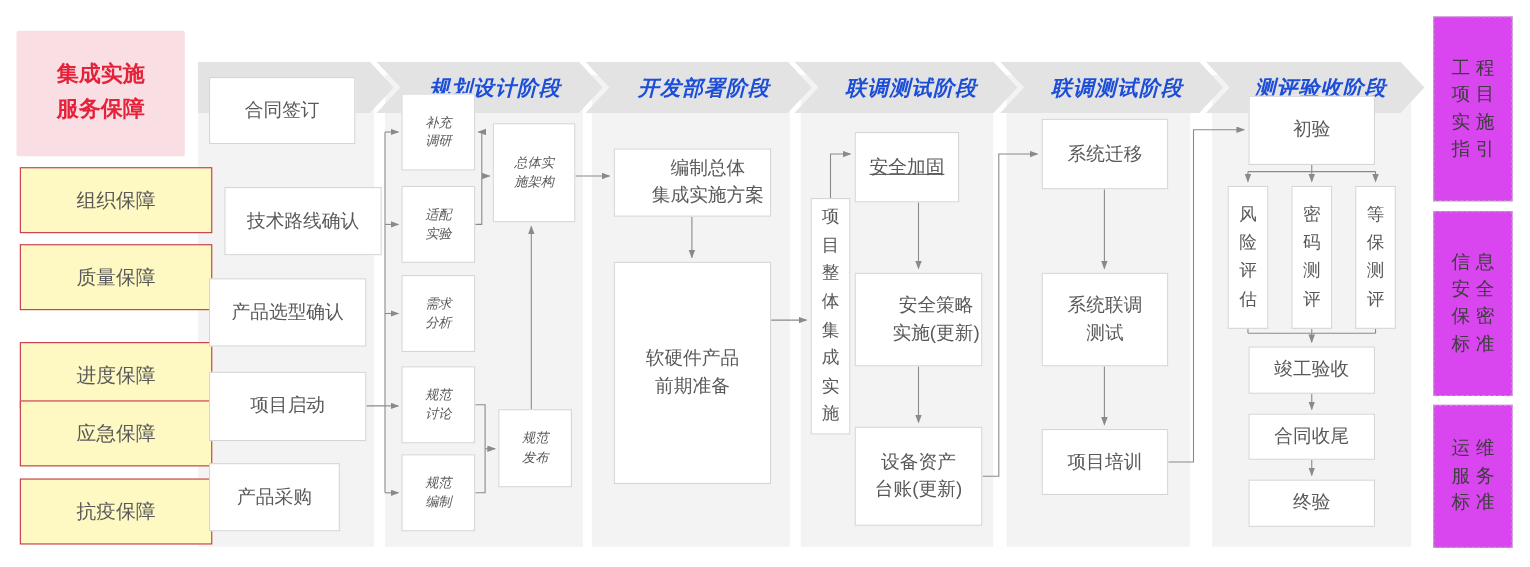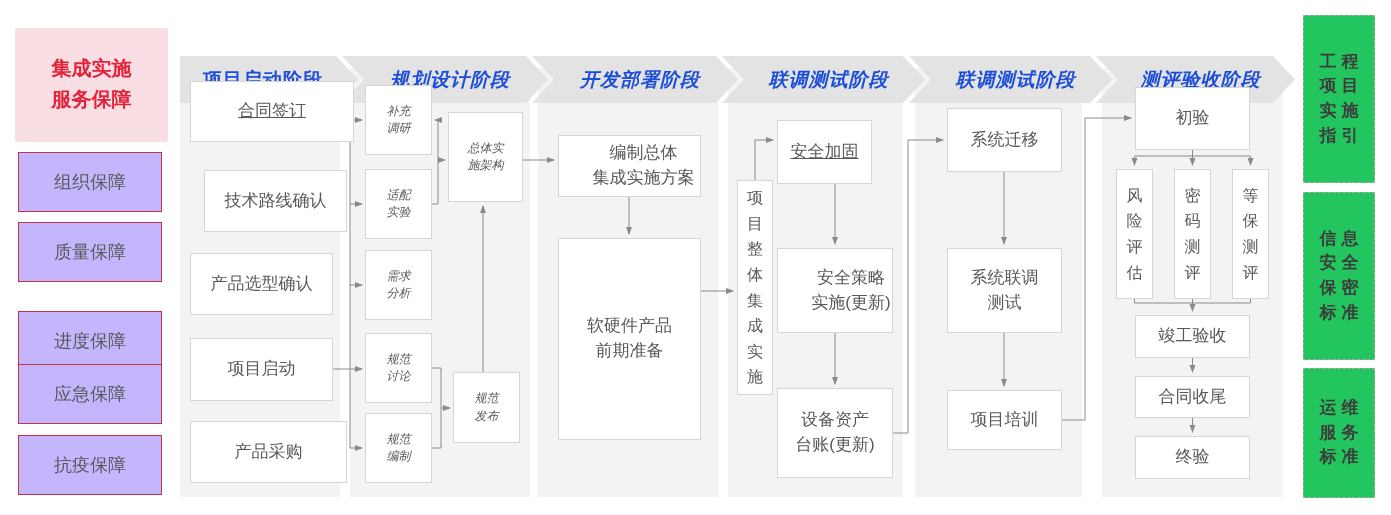--- a/index.html
+++ b/index.html
@@ -25,28 +25,28 @@
   }
   .fb-sm{font-size:12px;font-style:italic;}
   .fb-vert{font-size:16px;line-height:1.6;}
   
   .side-title{
     position:absolute;left:15px;top:28px;width:153px;height:114px;background:#f9dee3;
     color:#e4233b;font-weight:bold;font-size:20px;line-height:1.55;border-radius:2px;
     display:flex;align-items:center;justify-content:center;text-align:center;white-space:pre-line;font-family:Liberation Mono, monospace;
   }
   .side-box{
-    position:absolute;left:18px;width:144px;height:60px;background:#c4b5fd;
+    position:absolute;left:18px;width:175px;height:60px;background:#fef9c3;
     border:1px solid #c4324a;box-sizing:border-box;color:#595959;font-size:18px;
     display:flex;align-items:center;justify-content:center;
   }
   
   .ref-box{
-    position:absolute;left:1303px;width:72px;background:#22c55e;border:1px dashed #ababab;
-    box-sizing:border-box;color:#3d3d3d;font-weight:bold;font-size:17px;line-height:1.45;
+    position:absolute;left:1303px;width:72px;background:#d946ef;border:1px dashed #ababab;
+    box-sizing:border-box;color:#3d3d3d;font-weight:normal;font-size:17px;line-height:1.45;
     letter-spacing:5px;display:flex;align-items:center;justify-content:center;
     text-align:center;white-space:pre-line;padding-left:5px;
   }
   svg{position:absolute;left:0;top:0;}
 </style>
 </head>
 <body>
 
 <div id="canvas">
 
@@ -119,25 +119,25 @@
       <path d="M1250.5 156 V165" marker-end="url(#ah)"></path>
 
       <path d="M1134.5 299 V303 M1192.5 299 V303 M1250.5 299 V303 M1134.5 303 H1250.5"></path>
       <path d="M1192.5 303 V311" marker-end="url(#ah)"></path>
 
       <path d="M1192.5 358 V372" marker-end="url(#ah)"></path>
       <path d="M1192.5 418 V432" marker-end="url(#ah)"></path>
     </g>
   </svg>
 
-  <div class="fb" style="left:190px;top:81px;width:164px;height:61px;text-decoration:underline;">合同签订</div>
+  <div class="fb" style="left:190px;top:70px;width:133px;height:61px;">合同签订</div>
   <div class="fb" style="left:204px;top:170px;width:143px;height:62px;">技术路线确认</div>
   <div class="fb" style="left:190px;top:253px;width:143px;height:62px;">产品选型确认</div>
   <div class="fb" style="left:190px;top:338px;width:143px;height:63px;">项目启动</div>
-  <div class="fb" style="left:190px;top:421px;width:157px;height:62px;">产品采购</div>
+  <div class="fb" style="left:190px;top:421px;width:119px;height:62px;">产品采购</div>
 
   <div class="fb fb-sm" style="left:365px;top:85px;width:67px;height:70px;">补充
 调研</div>
   <div class="fb fb-sm" style="left:365px;top:169px;width:67px;height:70px;">适配
 实验</div>
   <div class="fb fb-sm" style="left:365px;top:250px;width:67px;height:70px;">需求
 分析</div>
   <div class="fb fb-sm" style="left:365px;top:333px;width:67px;height:70px;">规范
 讨论</div>
   <div class="fb fb-sm" style="left:365px;top:413px;width:67px;height:70px;">规范

